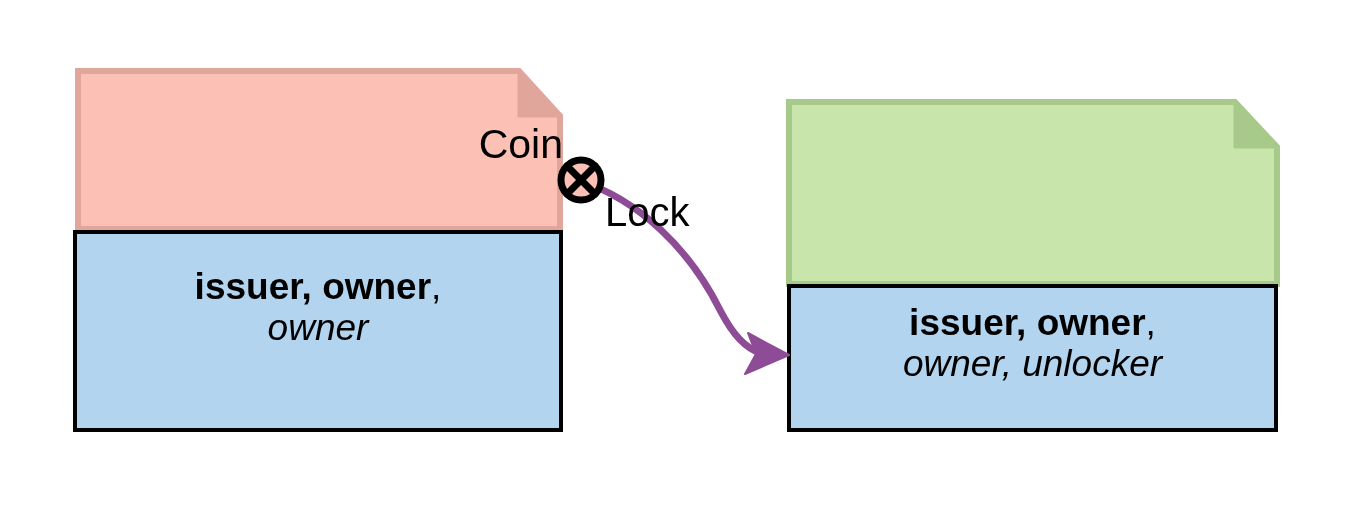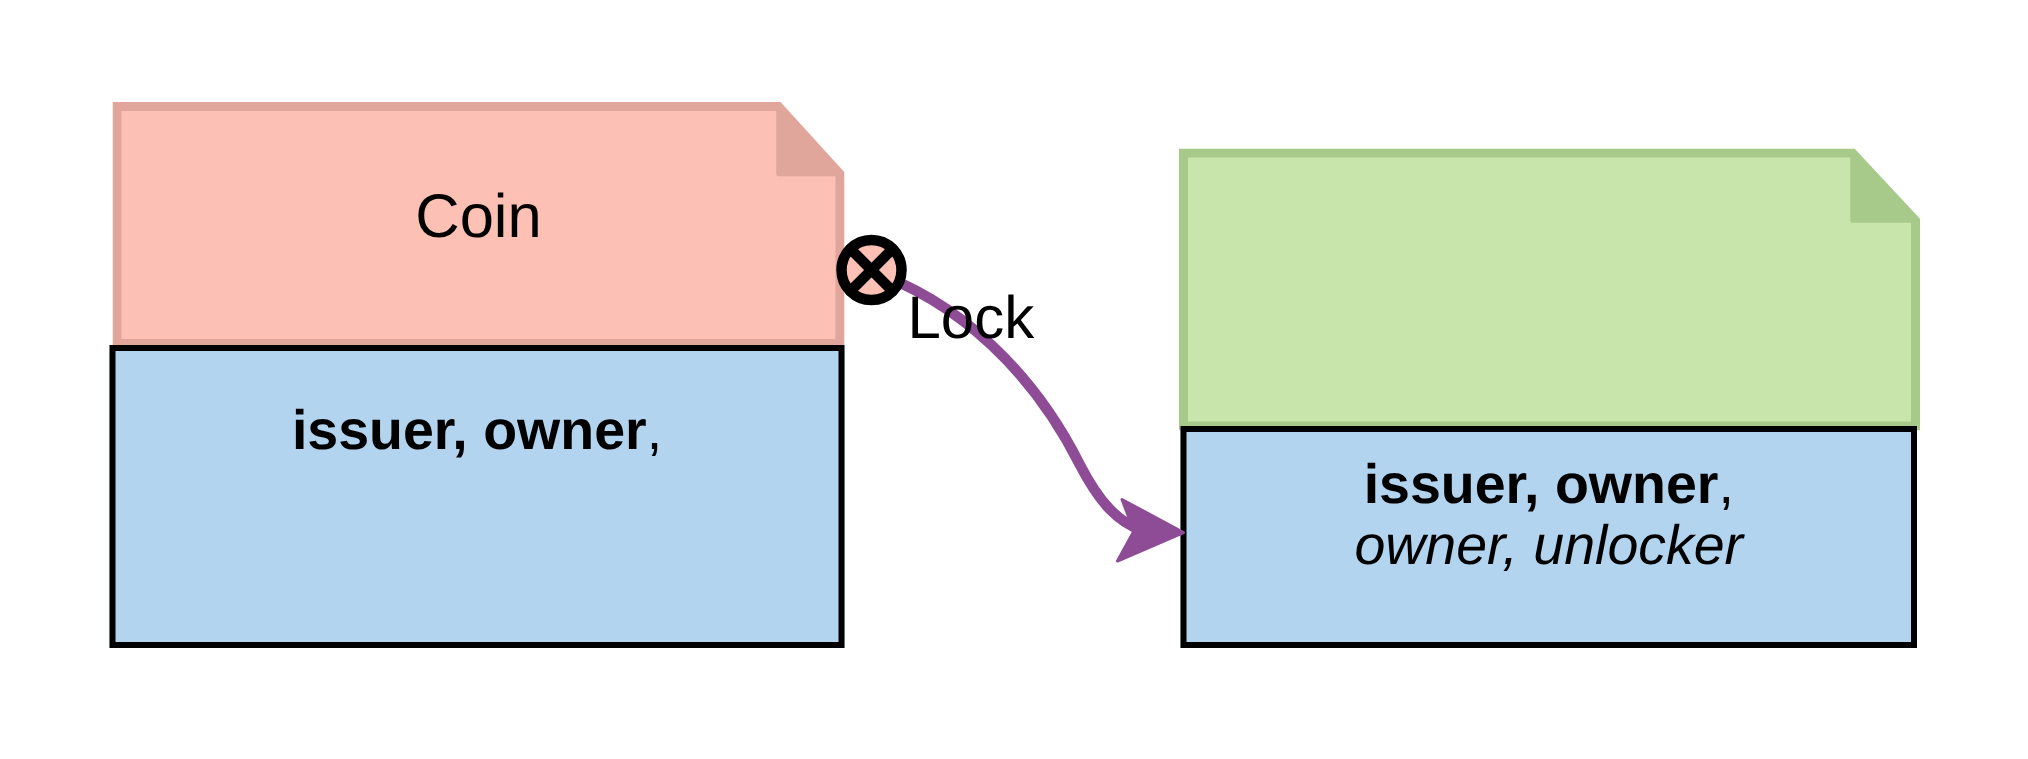--- a/index.html
+++ b/index.html
@@ -26,21 +26,21 @@
   }
   .note-box .note-svg {
     position: absolute;
     inset: 0;
     display: block;
   }
   .note-title {
     position: absolute;
     left: 0;
     right: 0;
-    text-align: center;
+    text-align: right;
     color: #000000;
     font-weight: 400;
     white-space: nowrap;
     pointer-events: none;
   }
 
   
   .attr-box {
     position: absolute;
     box-sizing: border-box;
@@ -88,20 +88,23 @@
       <path d="M3,3 L444,3 L485,48 L485,161 L3,161 Z" fill="#fcc0b4" stroke="#e0a59b" stroke-width="6"></path>
       <path d="M444,3 L485,48 L444,48 Z" fill="#e0a59b" stroke="#e0a59b" stroke-width="3" stroke-linejoin="round"></path>
     </svg>
     <div class="note-title" style="top:53px; font-size:41px;">Coin</div>
   </div>
 
   <div class="attr-box" style="left:73px; top:230px; width:490px; height:202px; padding-top:32px;">
     <div class="attr-line" style="font-size:37px;">
       <span class="attr-bold">issuer, owner</span><span class="attr-comma">,</span>
     </div>
+    <div class="attr-line" style="font-size:37px;">
+      <span class="attr-italic">owner</span>
+    </div>
   </div>
 
   <div class="note-box" style="left:786px; top:99px; width:494px; height:188px;">
     <svg class="note-svg" viewBox="0 0 494 188" preserveAspectRatio="none">
       <path d="M3,3 L449,3 L491,48 L491,185 L3,185 Z" fill="#c8e6ab" stroke="#a7c98a" stroke-width="6"></path>
       <path d="M449,3 L491,48 L449,48 Z" fill="#a7c98a" stroke="#a7c98a" stroke-width="3" stroke-linejoin="round"></path>
     </svg>
   </div>
 
   <div class="attr-box" style="left:787px; top:284px; width:491px; height:148px; padding-top:14px;">

